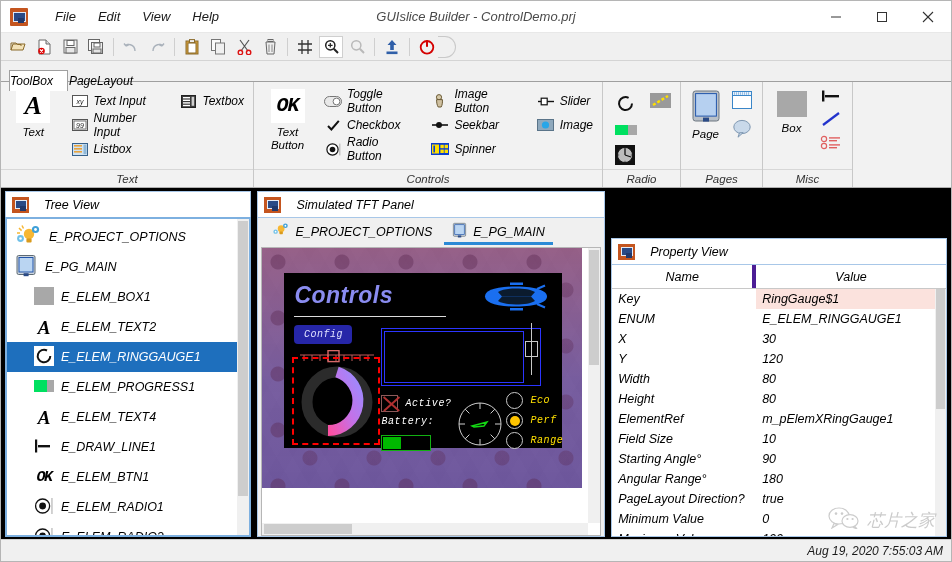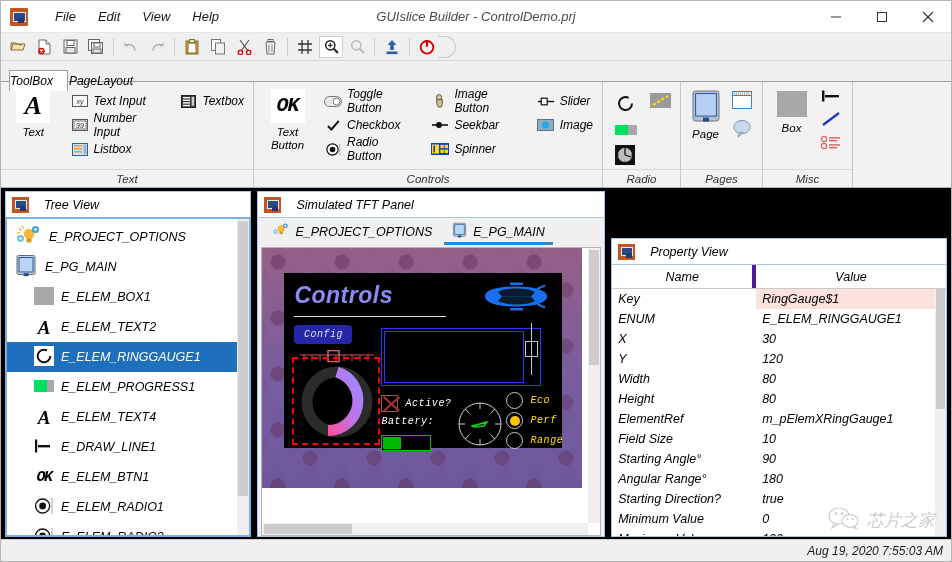--- a/index.html
+++ b/index.html
@@ -860,21 +860,21 @@
         </div>
         <div class="prow">
           <div class="n">Starting Angle°</div>
           <div class="v">90</div>
         </div>
         <div class="prow">
           <div class="n">Angular Range°</div>
           <div class="v">180</div>
         </div>
         <div class="prow">
-          <div class="n">Starting Direction?</div>
+          <div class="n">PageLayout Direction?</div>
           <div class="v">true</div>
         </div>
         <div class="prow">
           <div class="n">Minimum Value</div>
           <div class="v">0</div>
         </div>
         <div class="prow">
           <div class="n">Maximum Value</div>
           <div class="v">100</div>
         </div>

